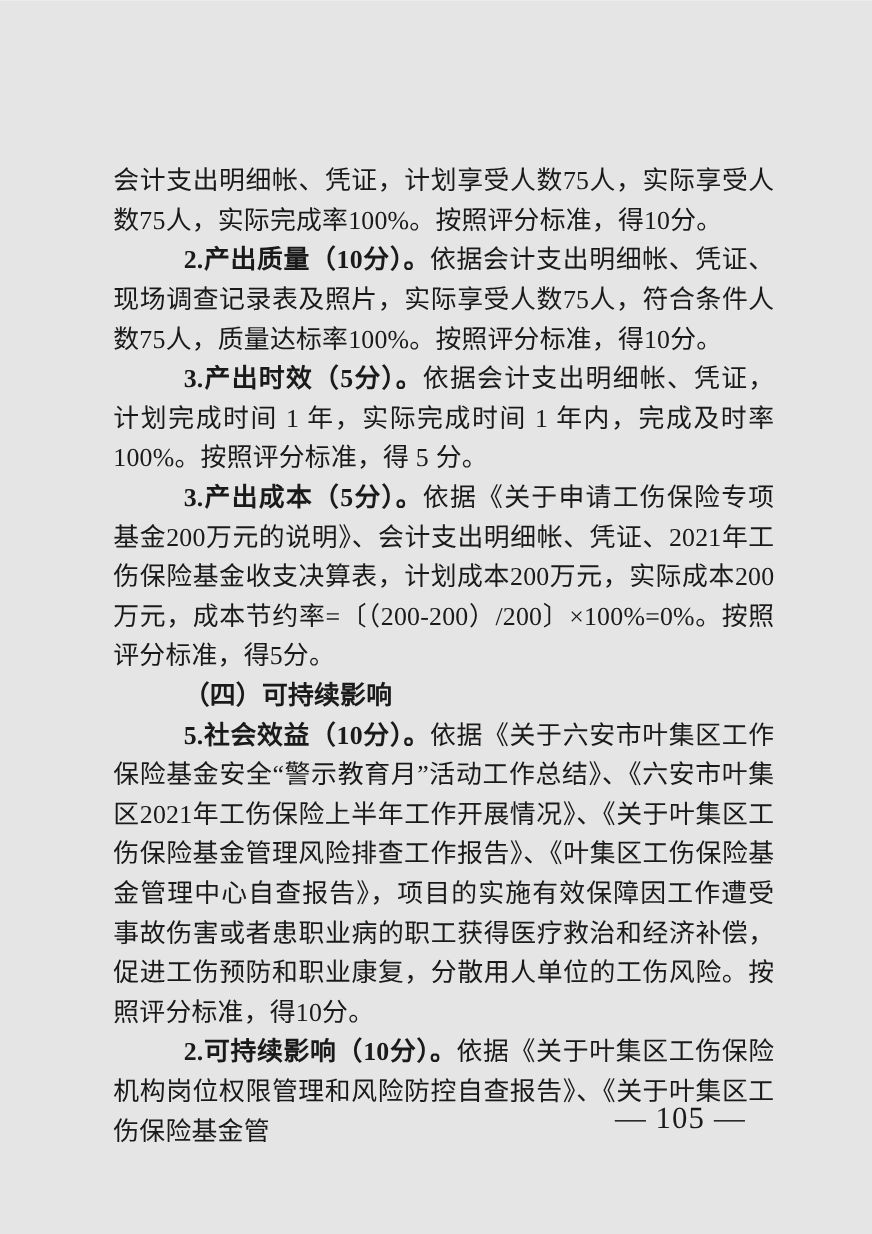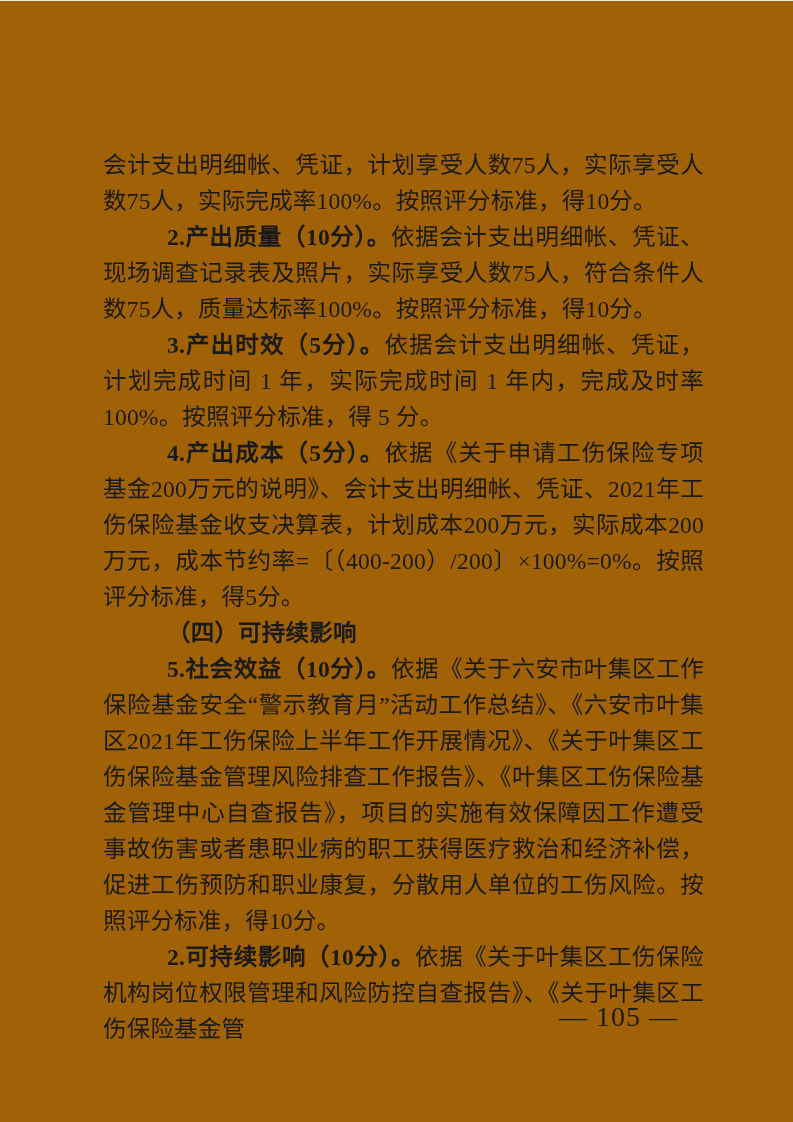--- a/index.html
+++ b/index.html
@@ -5,21 +5,21 @@
 <style>
   html, body {
     margin: 0;
     padding: 0;
     background: #ffffff;
   }
   .page {
     position: relative;
     width: 793px;
     height: 1122px;
-    background: #a16207;
+    background: #e5e5e5;
     overflow: hidden;
     font-family: "Liberation Serif", "DejaVu Serif", serif;
     color: #1a1a1a;
     border-top: 1px solid #ececec;
     box-sizing: border-box;
   }
   .content {
     position: absolute;
     left: 103px;
     top: 146px;
@@ -51,19 +51,19 @@
   }
 </style>
 </head>
 <body>
 
 <div class="page">
   <main class="content" id="paragraphs">
       <p class="para"><span class="seg">会计支出明细帐、凭证，计划享受人数75人，实际享受人数75人，实际完成率100%。按照评分标准，得10分。</span></p>
       <p class="para indent"><span class="seg bold">2.产出质量（10分）。</span><span class="seg">依据会计支出明细帐、凭证、现场调查记录表及照片，实际享受人数75人，符合条件人数75人，质量达标率100%。按照评分标准，得10分。</span></p>
       <p class="para indent"><span class="seg bold">3.产出时效（5分）。</span><span class="seg">依据会计支出明细帐、凭证，计划完成时间 1 年，实际完成时间 1 年内，完成及时率 100%。按照评分标准，得 5 分。</span></p>
-      <p class="para indent"><span class="seg bold">4.产出成本（5分）。</span><span class="seg">依据《关于申请工伤保险专项基金200万元的说明》、会计支出明细帐、凭证、2021年工伤保险基金收支决算表，计划成本200万元，实际成本200万元，成本节约率=〔（400-200）/200〕×100%=0%。按照评分标准，得5分。</span></p>
+      <p class="para indent"><span class="seg bold">3.产出成本（5分）。</span><span class="seg">依据《关于申请工伤保险专项基金200万元的说明》、会计支出明细帐、凭证、2021年工伤保险基金收支决算表，计划成本200万元，实际成本200万元，成本节约率=〔（200-200）/200〕×100%=0%。按照评分标准，得5分。</span></p>
       <p class="para indent"><span class="seg bold">（四）可持续影响</span></p>
       <p class="para indent"><span class="seg bold">5.社会效益（10分）。</span><span class="seg">依据《关于六安市叶集区工作保险基金安全“警示教育月”活动工作总结》、《六安市叶集区2021年工伤保险上半年工作开展情况》、《关于叶集区工伤保险基金管理风险排查工作报告》、《叶集区工伤保险基金管理中心自查报告》，项目的实施有效保障因工作遭受事故伤害或者患职业病的职工获得医疗救治和经济补偿，促进工伤预防和职业康复，分散用人单位的工伤风险。按照评分标准，得10分。</span></p>
       <p class="para indent"><span class="seg bold">2.可持续影响（10分）。</span><span class="seg">依据《关于叶集区工伤保险机构岗位权限管理和风险防控自查报告》、《关于叶集区工伤保险基金管</span></p>
     </main>
   <div class="footer">— 105 —</div>
 </div>
 
 </body></html>

